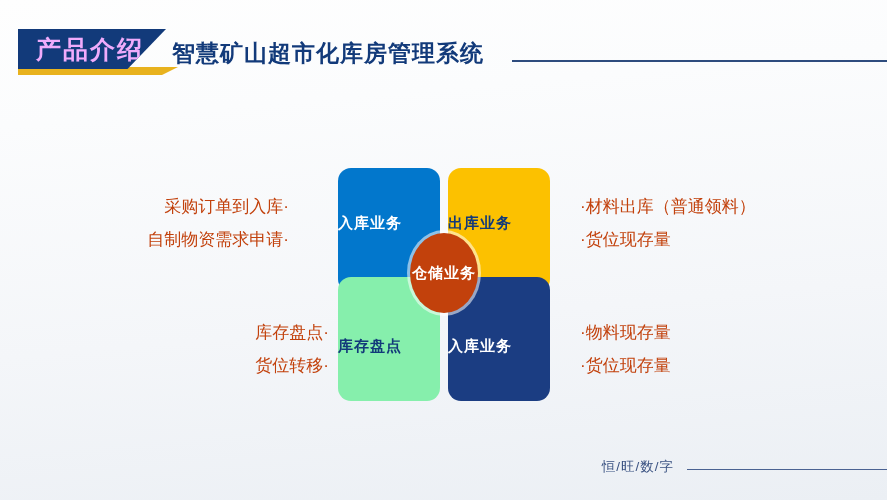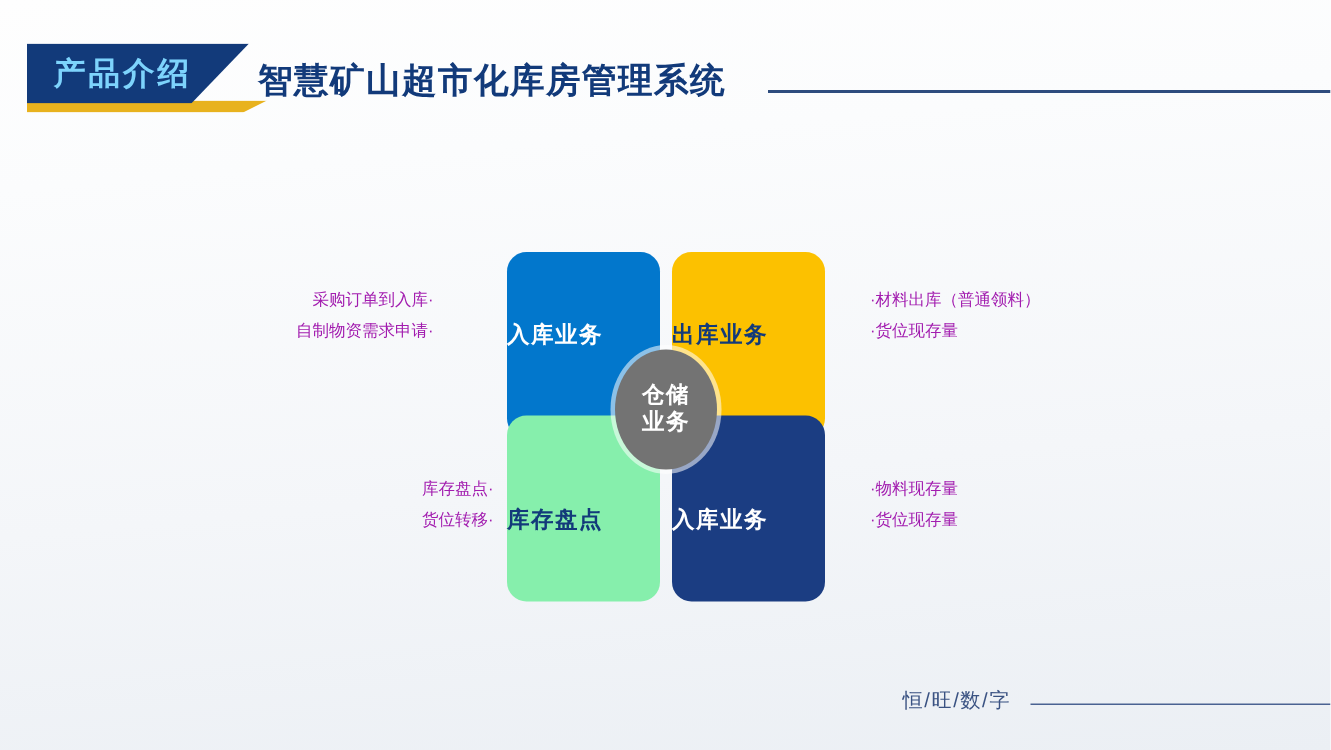--- a/index.html
+++ b/index.html
@@ -28,22 +28,22 @@
     width:148px; height:40px;
     background:#123A7A;
     
     clip-path:polygon(0 0, 100% 0, 74% 100%, 0 100%);
     display:flex;
     align-items:center;
     justify-content:flex-start;
     padding-left:18px;
   }
   #banner-tag-label {
-    color:#7dd3fc;
-    font-size:21px;
+    color:#f0abfc;
+    font-size:25px;
     font-weight:bold;
     letter-spacing:2px;
     white-space:nowrap;
   }
 
   #banner-underline {
     position:absolute;
     left:18px; top:67px;
     width:160px; height:8px;
     background:#E8B21E;
@@ -108,40 +108,40 @@
   #tile-outbound .tile-label { margin-top:-14px; }
   #tile-stocktake .tile-label,
   #tile-query     .tile-label { margin-top:14px; }
 
   #center-circle {
     position:absolute;
     left:50%; top:50%;
     transform:translate(-50%,-50%);
     width:68px; height:80px;
     border-radius:50%;
-    background:#737373;
+    background:#c2410c;
     display:flex;
-    flex-direction:column;
+    flex-direction:row;
     align-items:center;
     justify-content:center;
     line-height:1.18;
     box-shadow:0 0 0 3px rgba(255,255,255,0.55);
   }
   .center-line {
     color:#FFFFFF;
     font-size:15px;
     font-weight:bold;
     letter-spacing:1px;
   }
 
   
   .side-block {
     position:absolute;
-    font-size:11px;
-    color:#a21caf;
+    font-size:17px;
+    color:#c2410c;
     line-height:1.95;
     white-space:nowrap;
   }
   .side-left  { text-align:right; }
   .side-right { text-align:left;  }
 
   #notes-top-left    { right:598px; top:190px; }
   #notes-bottom-left { right:558px; top:316px; }
   #notes-top-right   { left:580px;  top:190px; }
   #notes-bottom-right{ left:580px;  top:316px; }

